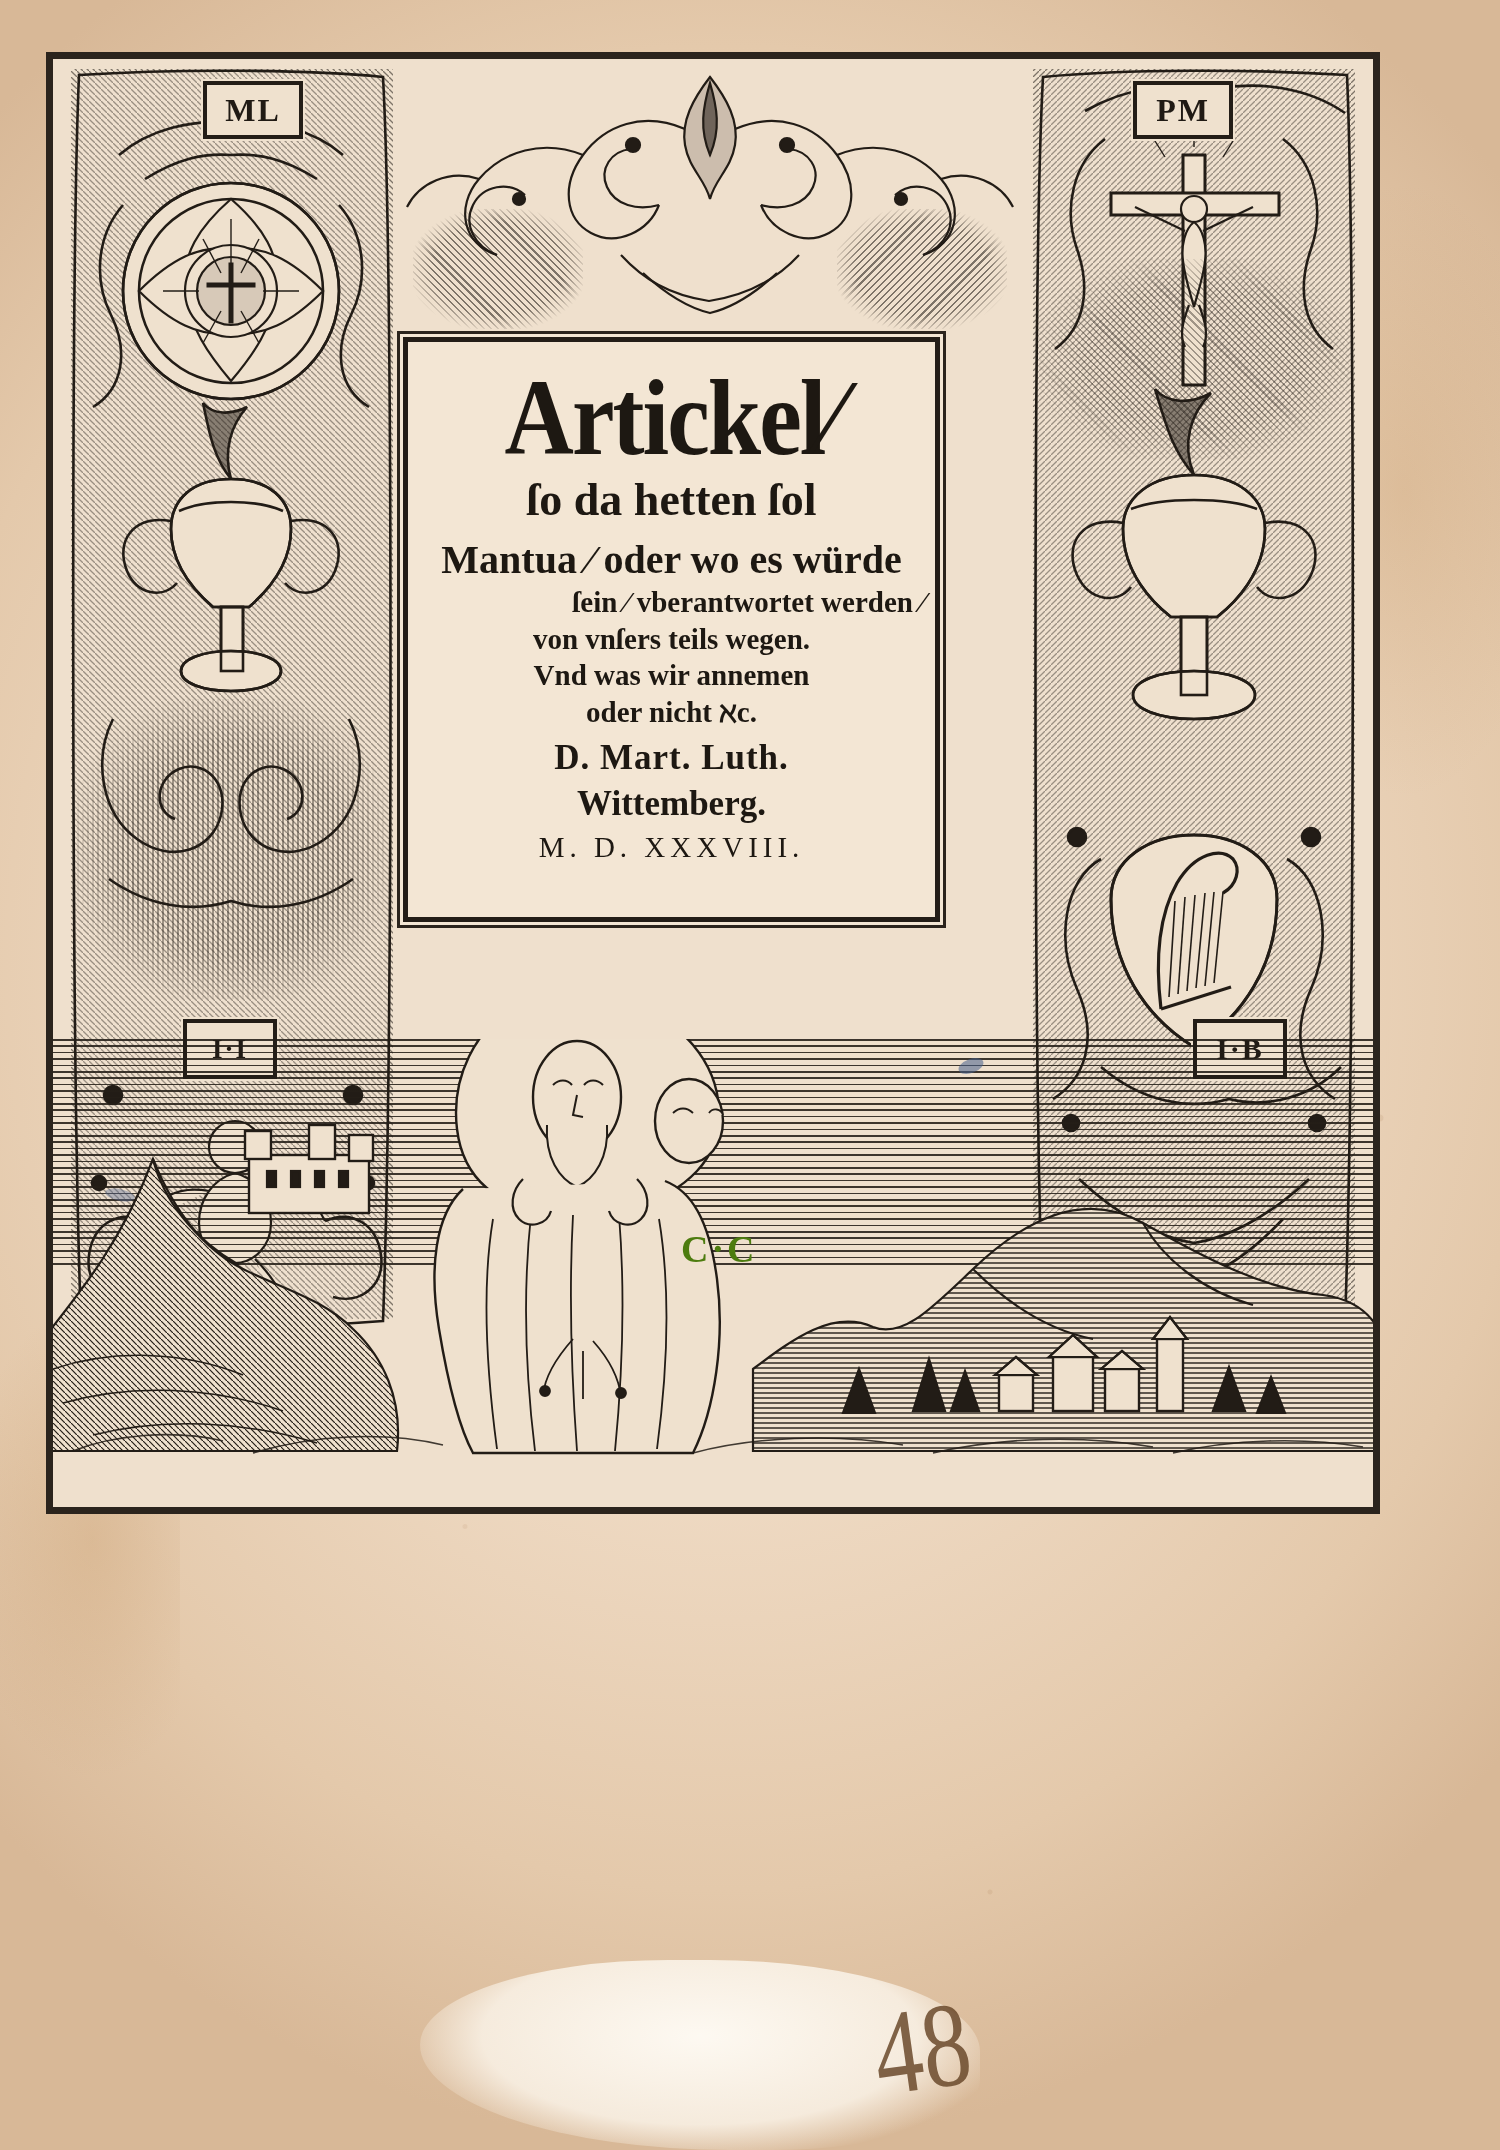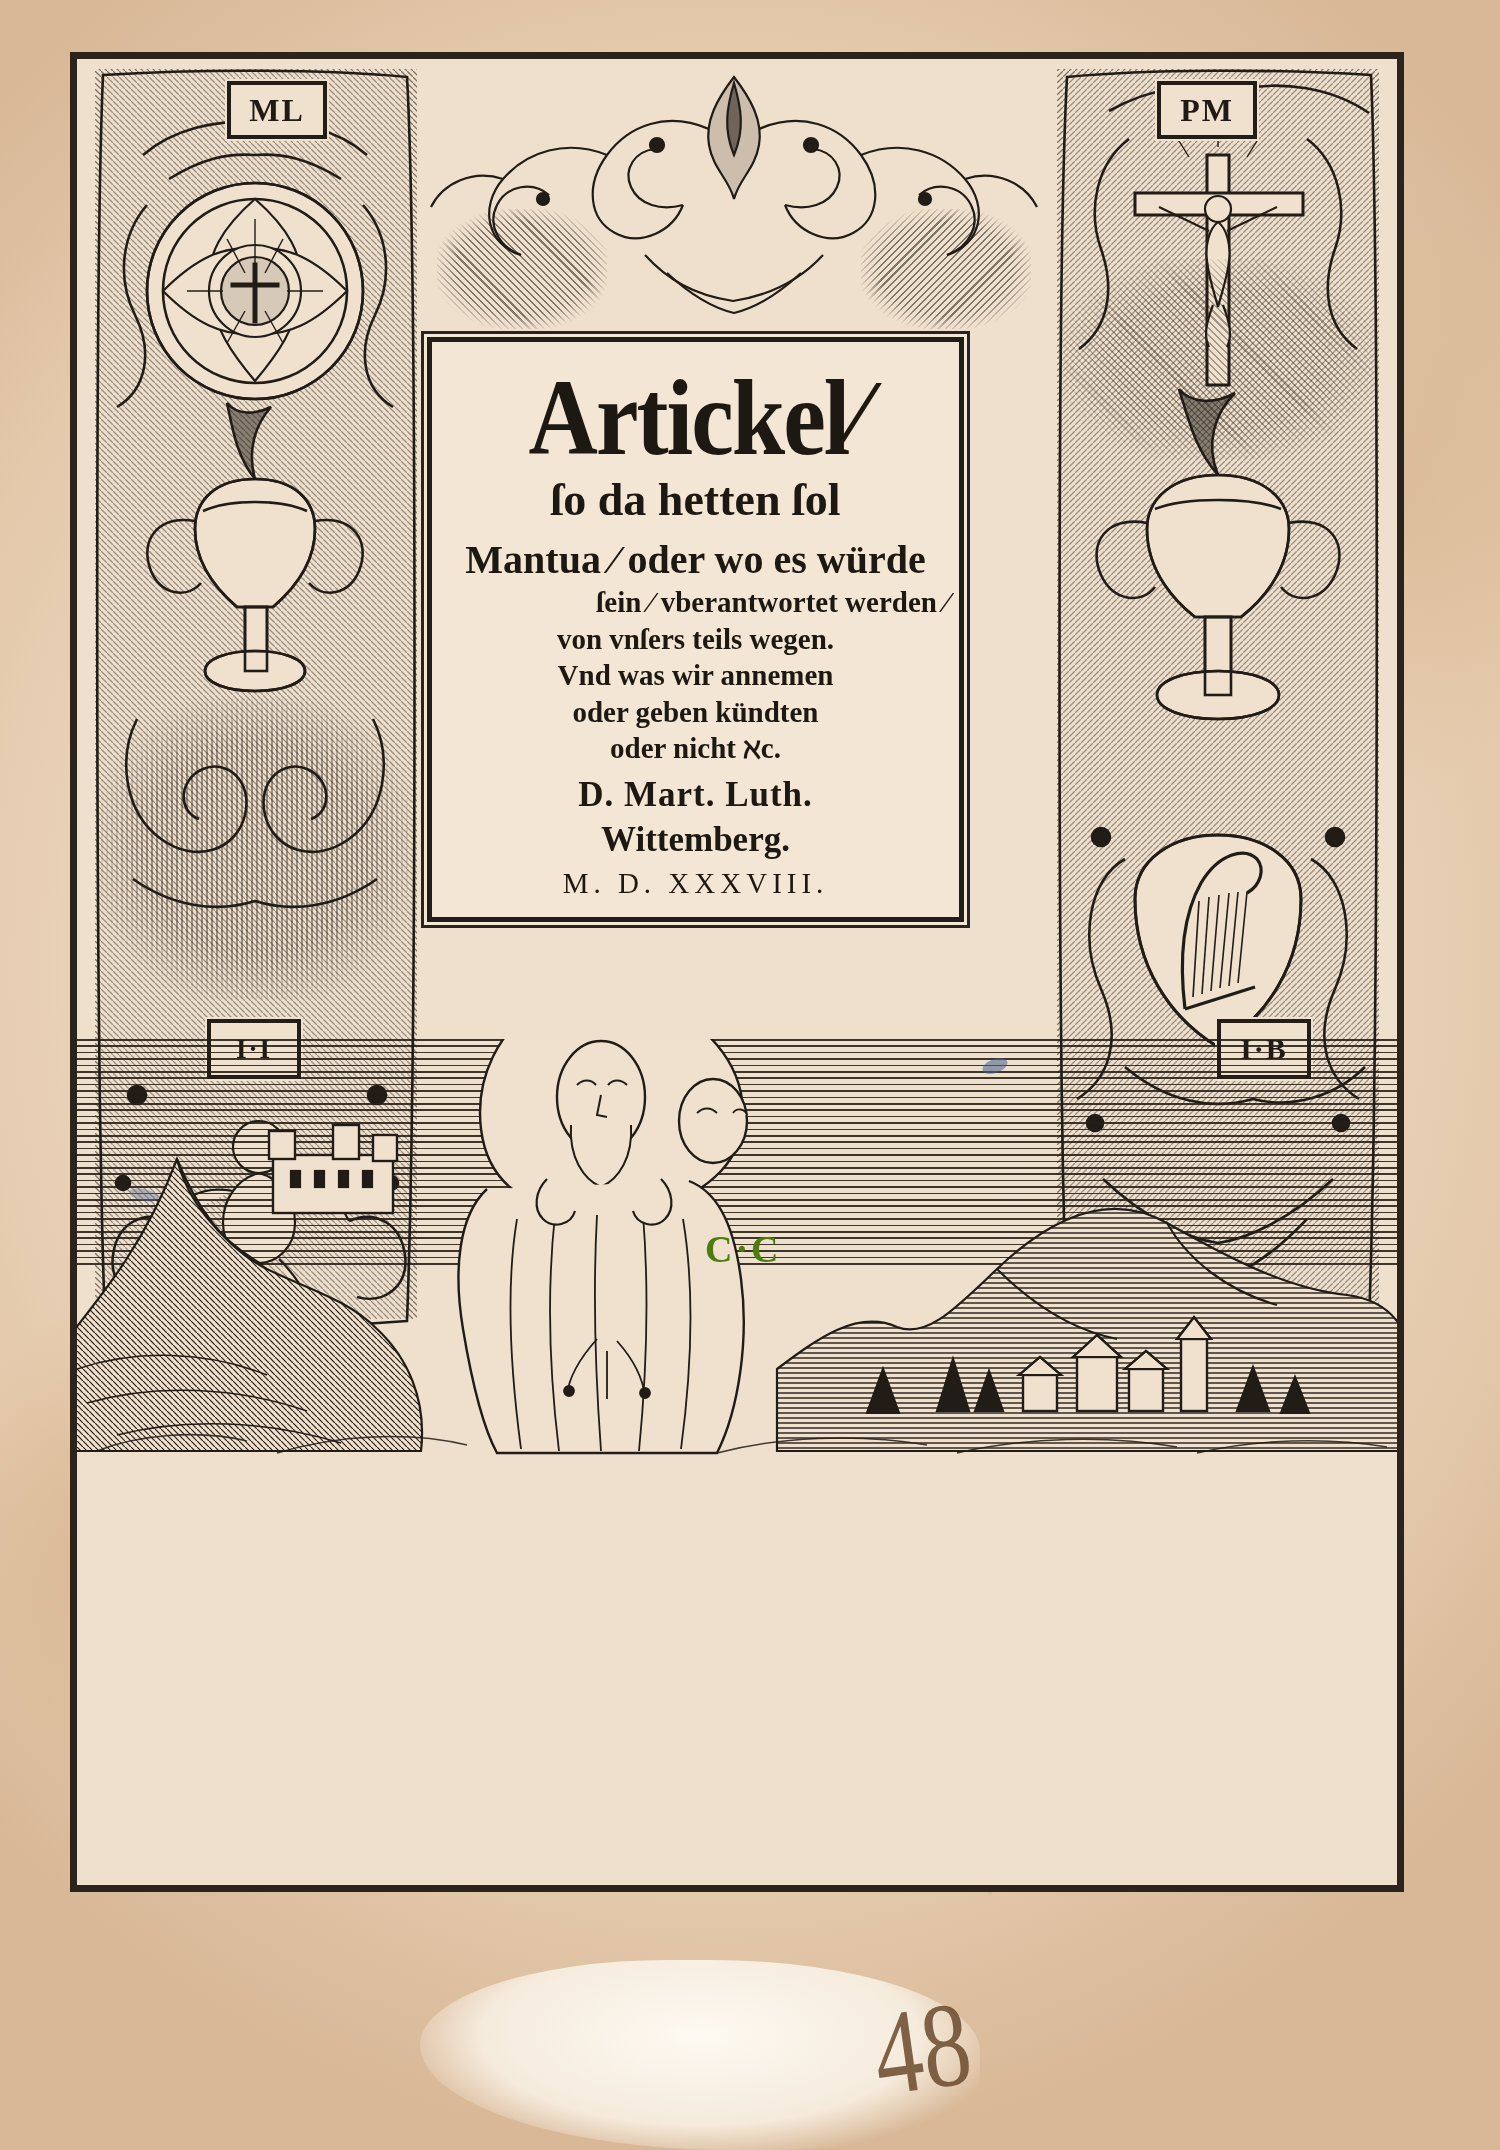--- a/index.html
+++ b/index.html
@@ -33,24 +33,24 @@
       radial-gradient(circle at 31% 71%, rgba(150,100,55,.10) 0 2px, transparent 3px),
       radial-gradient(circle at 66% 88%, rgba(150,100,55,.12) 0 2px, transparent 3px),
       radial-gradient(circle at 92% 52%, rgba(150,100,55,.12) 0 3px, transparent 4px),
       radial-gradient(circle at 5% 62%, rgba(150,100,55,.12) 0 3px, transparent 4px);
     opacity: .9;
   }
 
   
   #woodcut {
     position: absolute;
-    left: 70px;
+    left: 46px;
     top: 52px;
     width: 1334px;
-    height: 1840px;
+    height: 1462px;
     background: #efe0cd;
     box-shadow: inset 0 0 0 7px #2b241d;
     overflow: hidden;
   }
   #woodcut .plate {
     position: absolute;
     inset: 7px;
     overflow: hidden;
   }
   .hatch-v {
@@ -593,21 +593,20 @@
         <div class="monogram-cc">C·C</div>
       </div>
 
       <div id="title-panel">
         <div id="title-main">Artickel⁄</div>
         <div class="tline t-l2">ſo da hetten ſol</div>
         <div class="tline t-l4">Mantua ⁄ oder wo es würde</div>
         <div class="tline t-l5">ſein ⁄ vberantwortet werden ⁄</div>
         <div class="tline t-l6">von vnſers teils wegen.</div>
         <div class="tline t-l7">Vnd was wir annemen</div>
-        <div class="tline t-l8">oder geben kündten</div>
         <div class="tline t-l9">oder nicht ℵc.</div>
         <div class="tline t-author">D. Mart. Luth.</div>
         <div class="tline t-place">Wittemberg.</div>
         <div class="tline t-year">M. D.    XXXVIII.</div>
       </div>
 
       <div class="ink-blue"></div>
       <div class="ink-blue2"></div>
 
     </div>

